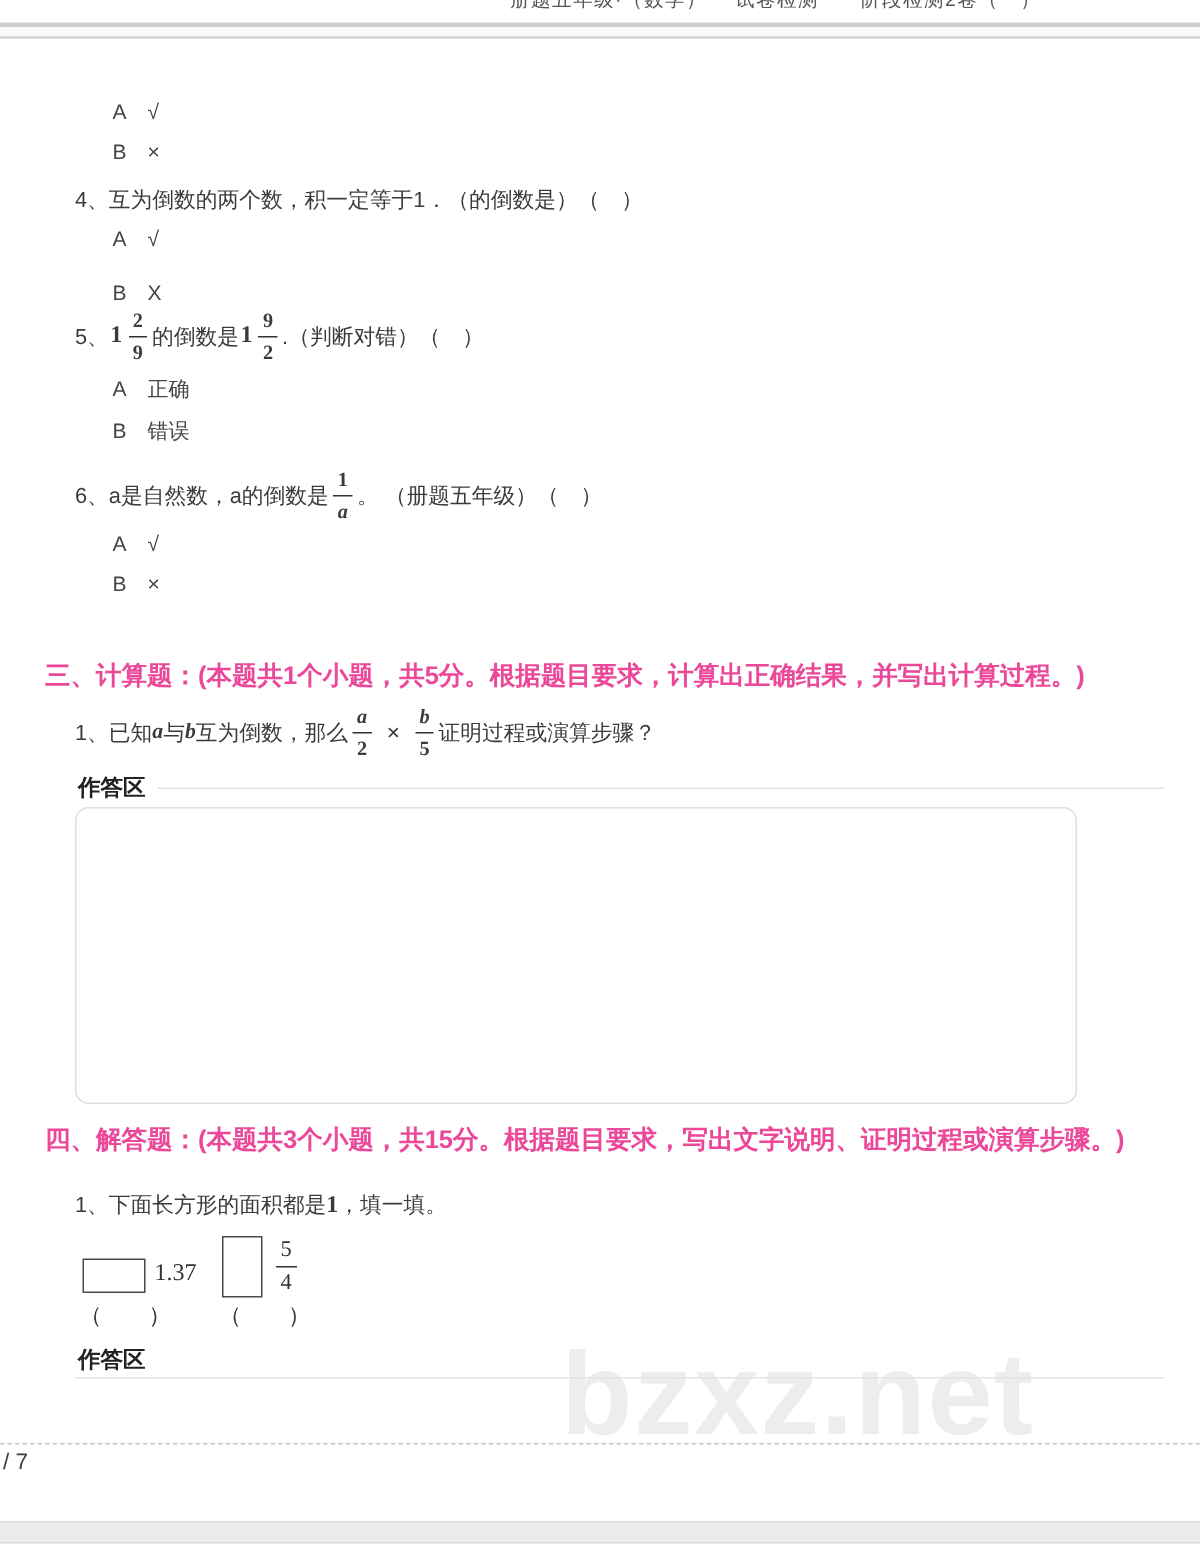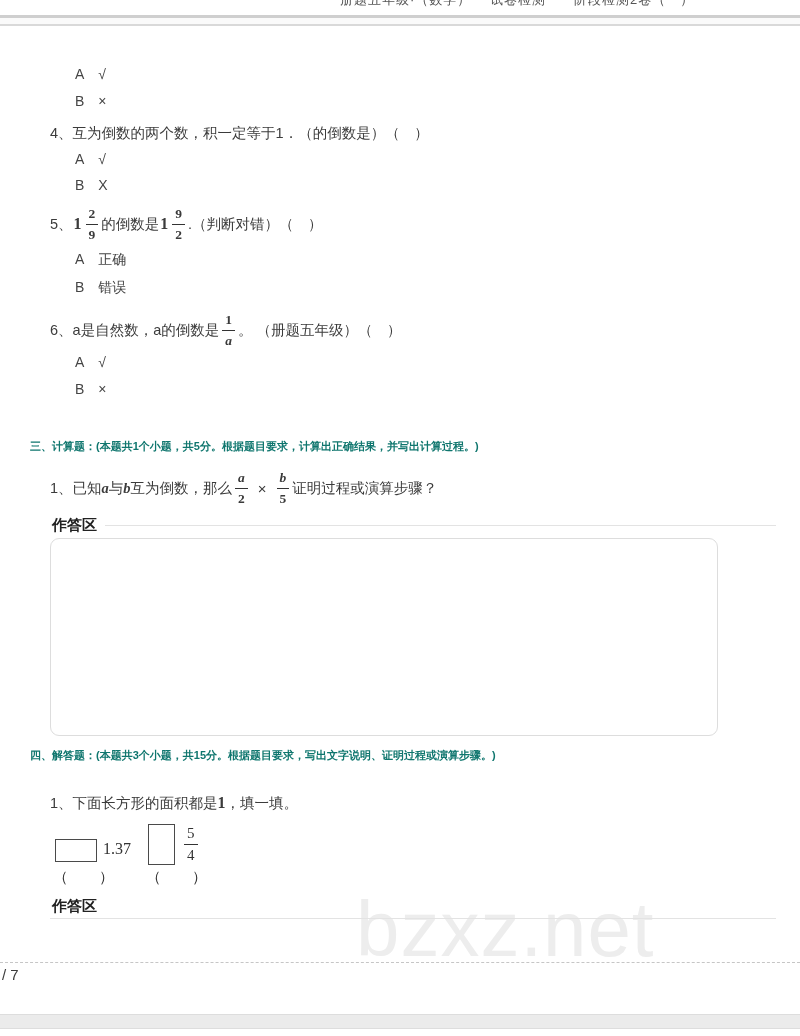--- a/index.html
+++ b/index.html
@@ -10,21 +10,21 @@
   .clipped-text{position:absolute;left:340px;top:-9px;width:460px;font-size:13px;color:#555;
     white-space:nowrap;letter-spacing:1px;}
   
   .page-sep{position:absolute;top:15px;left:0;width:800px;height:11px;background:#fafafa;
     border-top:3px solid #cfcfcf;border-bottom:2px solid #d9d9d9;box-sizing:border-box;}
   
   .q-text{position:absolute;left:50px;font-size:14.5px;color:#3b3b3b;white-space:nowrap;}
   .q-line{position:absolute;left:50px;display:flex;align-items:center;font-size:14.5px;color:#3b3b3b;white-space:nowrap;}
   .opt{position:absolute;left:75px;font-size:14px;color:#454545;}
   .opt .opt-label{margin-right:14px;}
-  .sec-title{position:absolute;left:30px;font-size:11px;font-weight:bold;color:#0f766e;white-space:nowrap;}
+  .sec-title{position:absolute;left:30px;font-size:17px;font-weight:bold;color:#ec4899;white-space:nowrap;}
   .answer-label{position:absolute;left:52px;font-size:15px;font-weight:bold;color:#222;}
   .answer-box{position:absolute;left:50px;width:666px;height:196px;border:1px solid #ddd;border-radius:9px;background:#fff;}
   .hairline{position:absolute;height:1px;background:#e3e3e3;}
   
   .math{font-family:"Liberation Serif","DejaVu Serif",serif;font-weight:bold;}
   .var{font-family:"Liberation Serif","DejaVu Serif",serif;font-weight:bold;font-style:italic;}
   .whole{font-size:16px;margin:0 1px;}
   .frac{display:inline-flex;flex-direction:column;align-items:center;vertical-align:middle;
     font-family:"Liberation Serif","DejaVu Serif",serif;font-weight:bold;font-size:13.5px;
     line-height:1;margin:0 3px;}
@@ -32,21 +32,21 @@
   .frac .fden{border-top:1.5px solid #333;padding:3px 3px 0;}
   .times{margin:0 7px;font-size:15px;}
   
   .shapes{position:absolute;left:50px;top:824px;width:260px;height:64px;}
   .rect-h{position:absolute;left:5px;top:15px;width:40px;height:21px;border:1.5px solid #4a4a4a;background:#fff;}
   .rect-v{position:absolute;left:98px;top:0;width:25px;height:39px;border:1.5px solid #4a4a4a;background:#fff;}
   .rect-val{position:absolute;left:53px;top:16px;font-family:"Liberation Serif","DejaVu Serif",serif;font-size:16px;color:#333;}
   .shape-frac{position:absolute;left:131px;top:2px;font-size:15px;font-weight:normal;color:#333;}
   .blank{position:absolute;top:44px;font-size:15px;color:#333;letter-spacing:8px;}
   
-  .watermark{position:absolute;left:356px;top:884px;font-size:78px;font-weight:400;color:#ededed;
+  .watermark{position:absolute;left:374px;top:884px;font-size:78px;font-weight:700;color:#ededed;
     letter-spacing:1px;z-index:0;font-family:"Liberation Sans",sans-serif;}
   .dashed-line{position:absolute;left:0;top:962px;width:800px;border-top:1px dashed #c6c6c6;}
   .page-num{position:absolute;left:2px;top:966px;font-size:15px;color:#3b3b3b;}
   .bottom-bar{position:absolute;left:0;top:1014px;width:800px;height:15px;background:#ebebeb;
     border-top:1px solid #ddd;border-bottom:1px solid #ddd;box-sizing:border-box;}
   .content{position:relative;z-index:1;}
 </style>
 </head>
 <body>
 
@@ -67,21 +67,21 @@
     <div class="opt" style="top:93px">
       <span class="opt-label">B</span><span>×</span>
     </div>
 
     <div class="q-text" style="top:124px">
       <span>4、</span><span>互为倒数的两个数，积一定等于1．（的倒数是）（　）</span>
     </div>
     <div class="opt" style="top:151px">
       <span class="opt-label">A</span><span>√</span>
     </div>
-    <div class="opt" style="top:177px">
+    <div class="opt" style="top:187px">
       <span class="opt-label">B</span><span>X</span>
     </div>
 
     <div class="q-line" style="top:202px;height:44px">
       <span>5、</span>
       <span class="math whole">1</span>
       <span class="frac">
           <span class="fnum">2</span>
           <span class="fden">9</span>
         </span>

